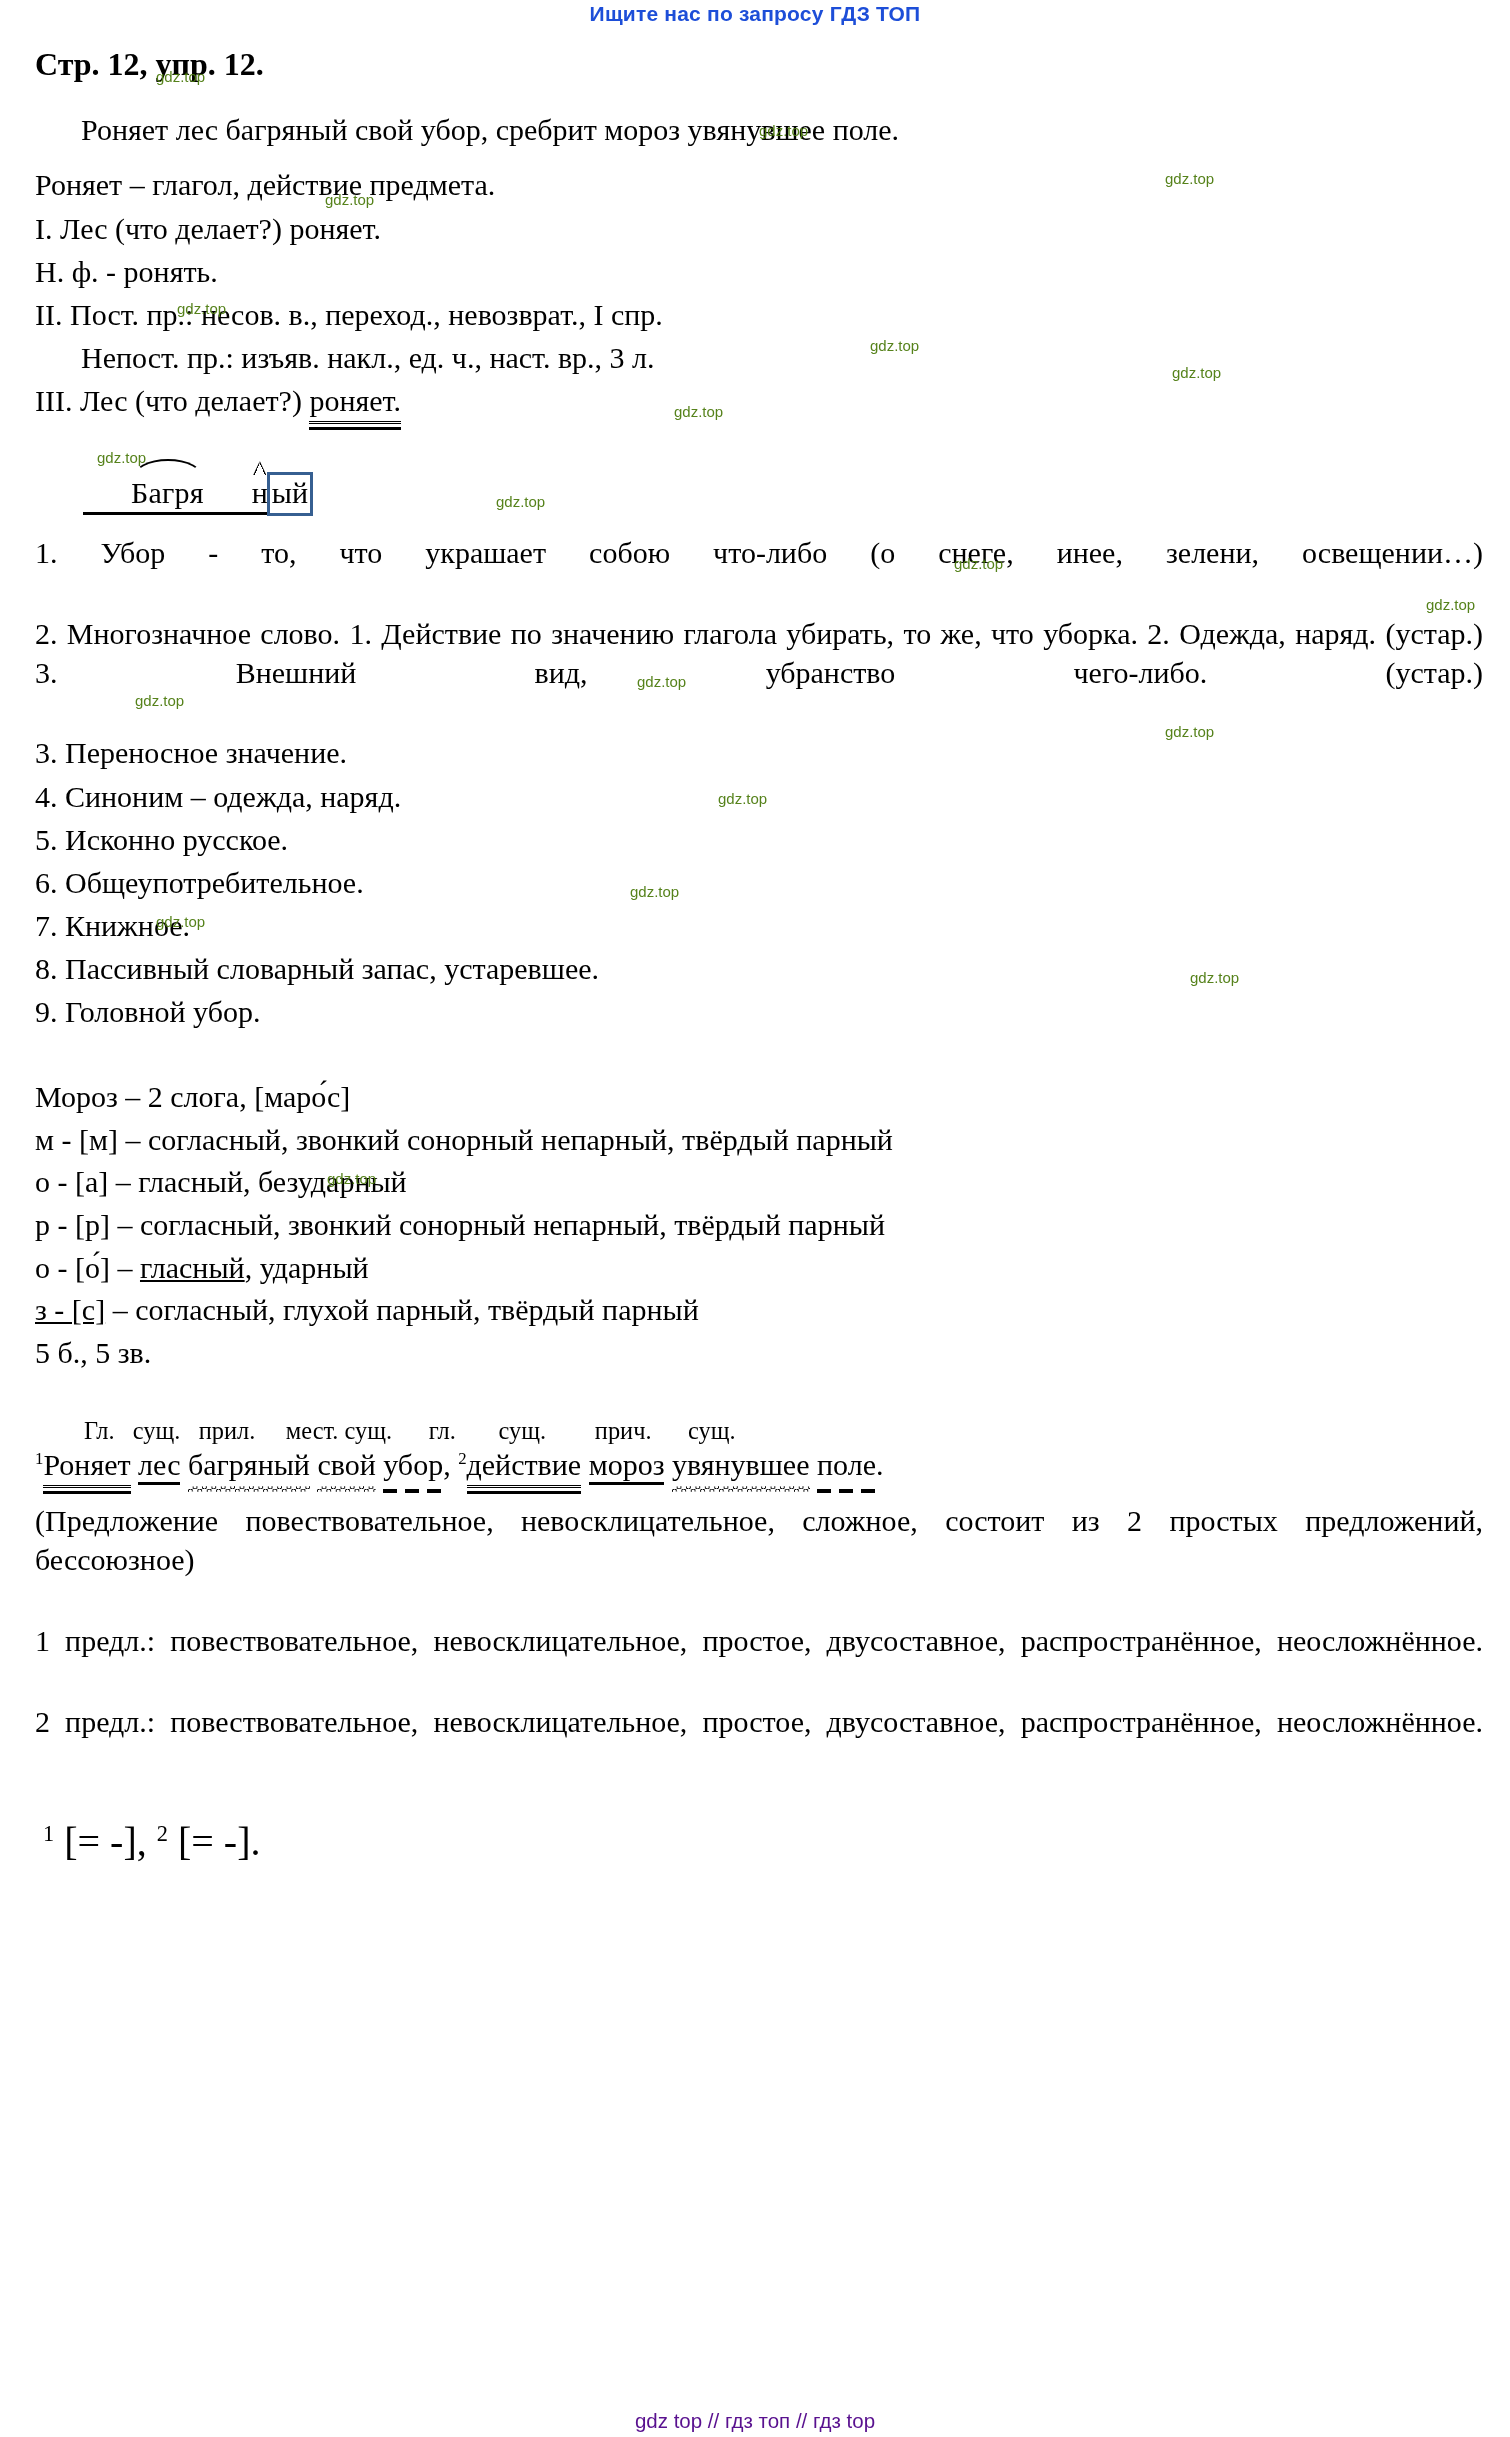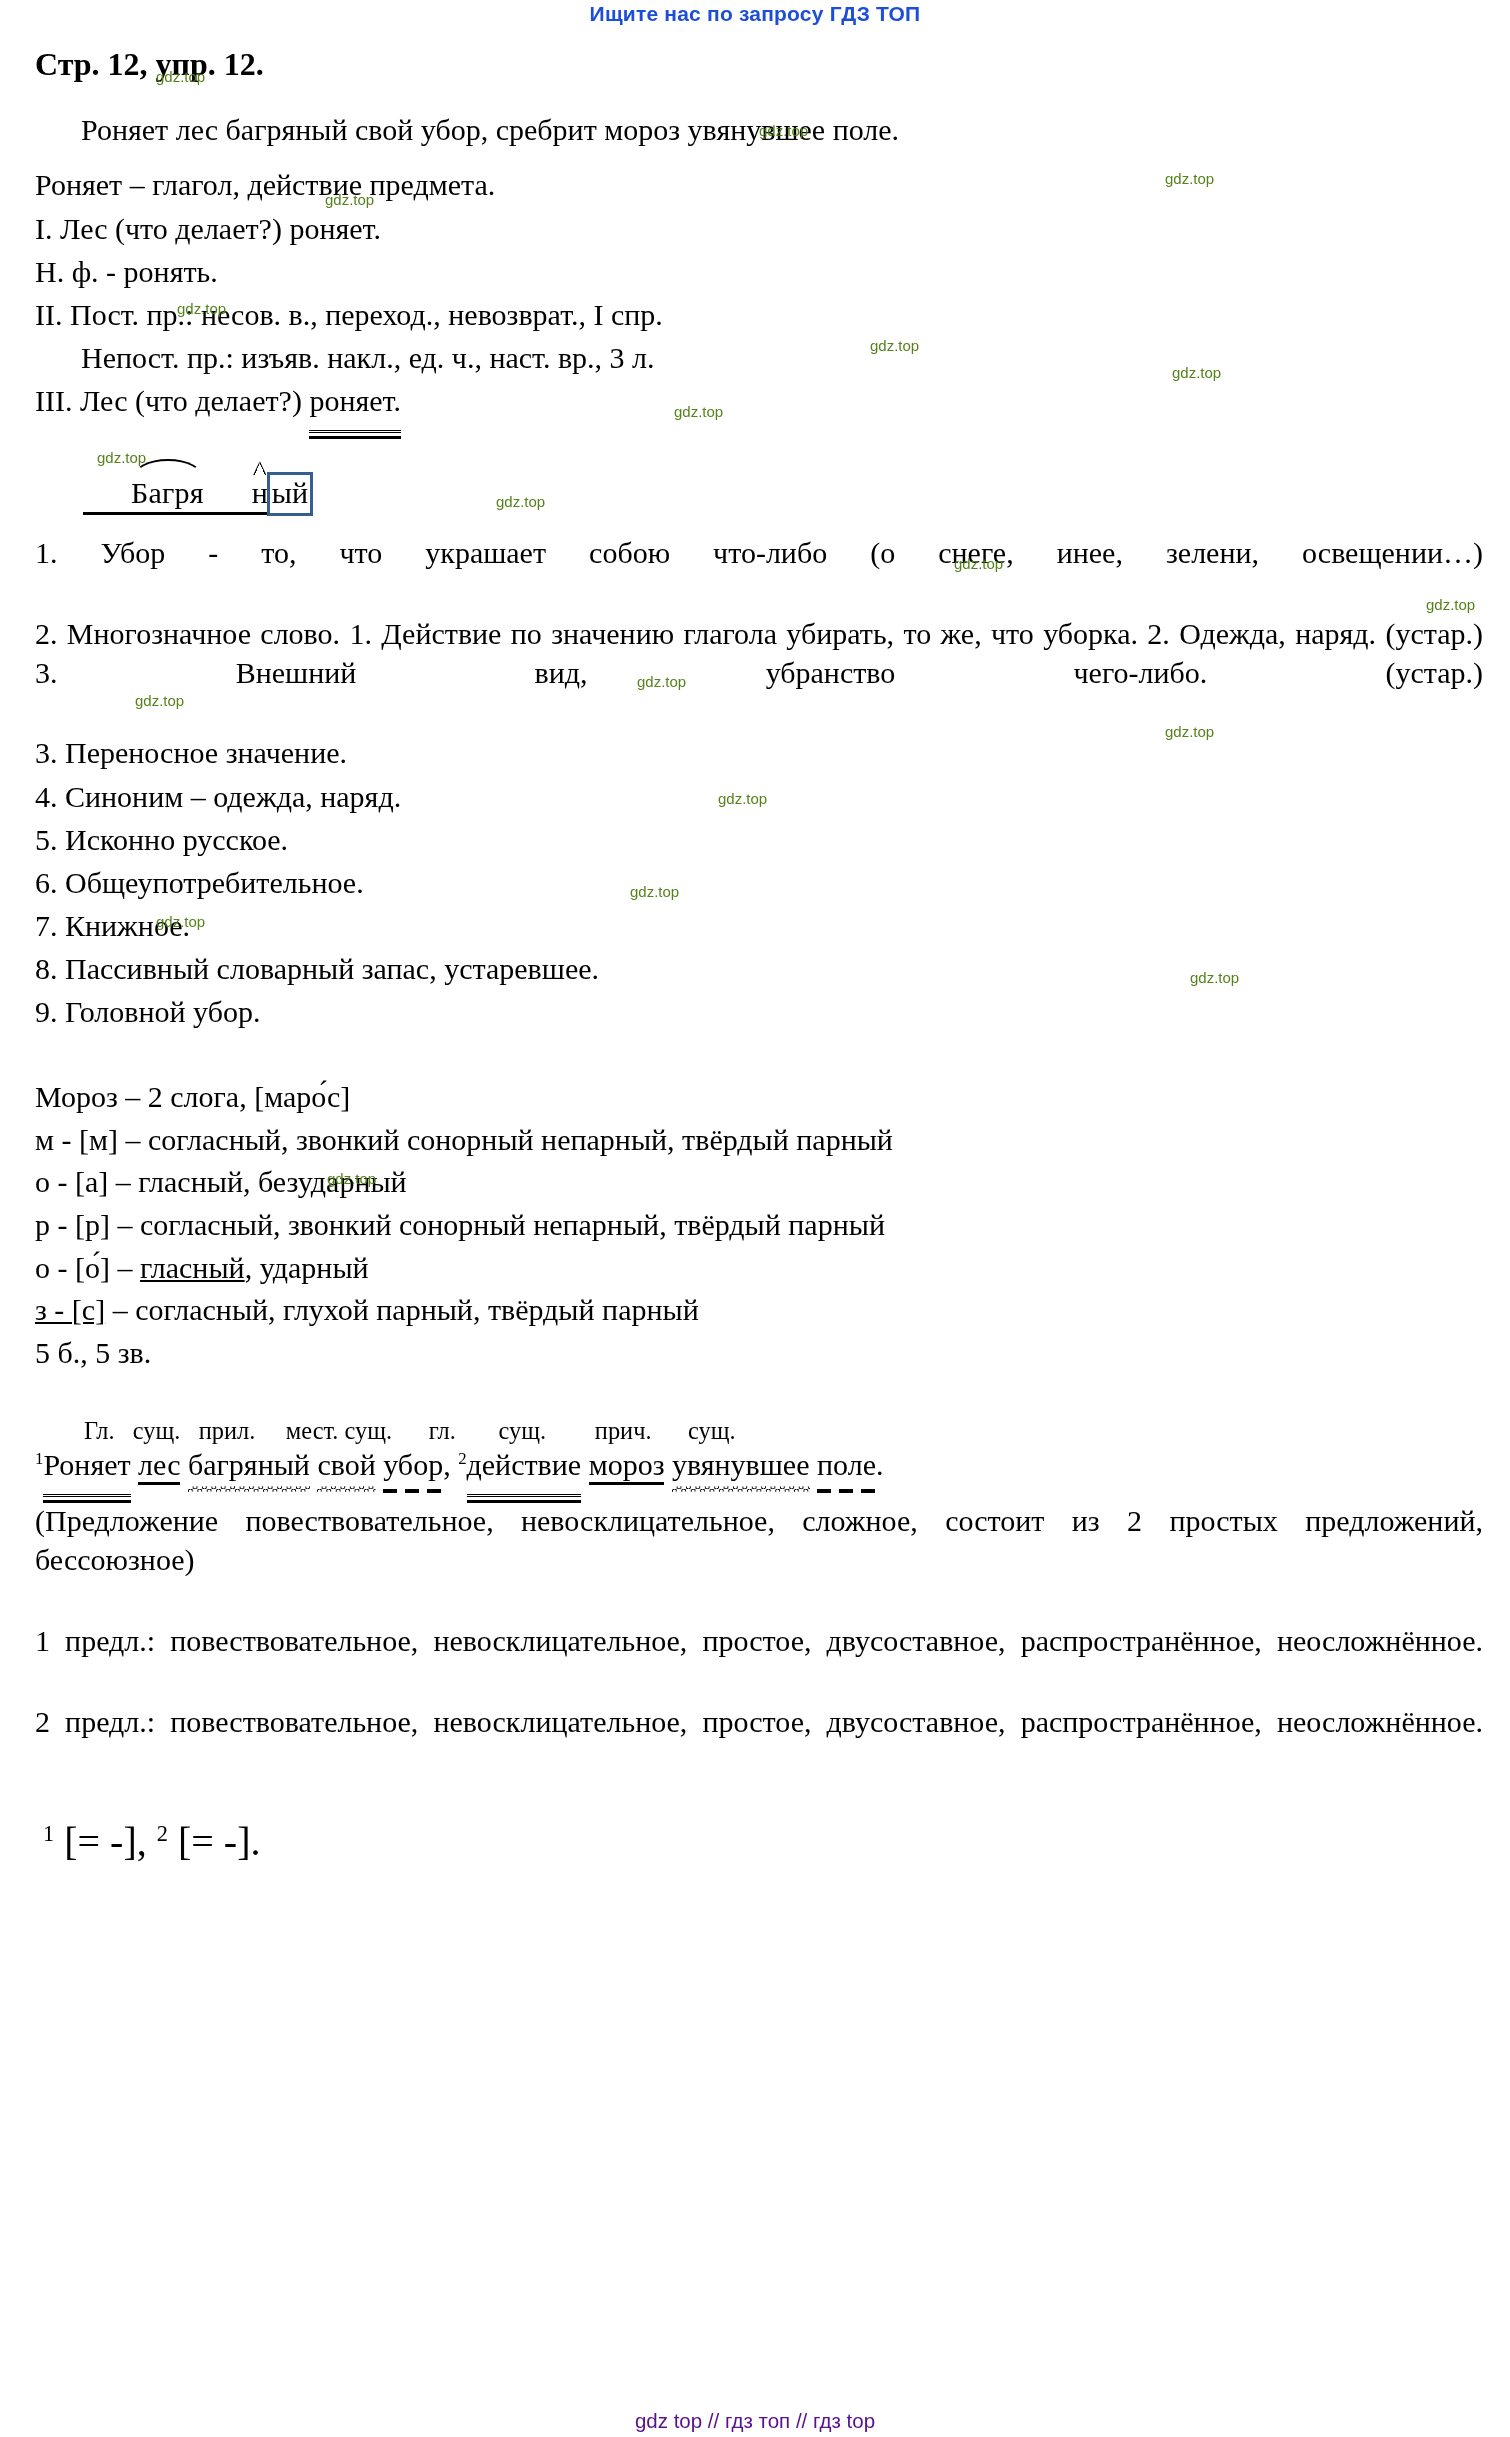--- a/index.html
+++ b/index.html
@@ -101,21 +101,21 @@
   .gap-md { height: 27px; }
   .gap-lg { height: 41px; }
 
   
   .u-single {
     border-bottom: 3.1px solid #000;
     padding-bottom: 0.8px;
   }
   .u-double {
     border-bottom: 3.1px double #000;
-    padding-bottom: 13px;
+    padding-bottom: 4px;
     position: relative;
   }
   .u-double::after {
     content: "";
     position: absolute;
     left: 0; right: 0;
     bottom: -8.7px;
     border-bottom: 3.1px solid #000;
   }
   .u-plain {

